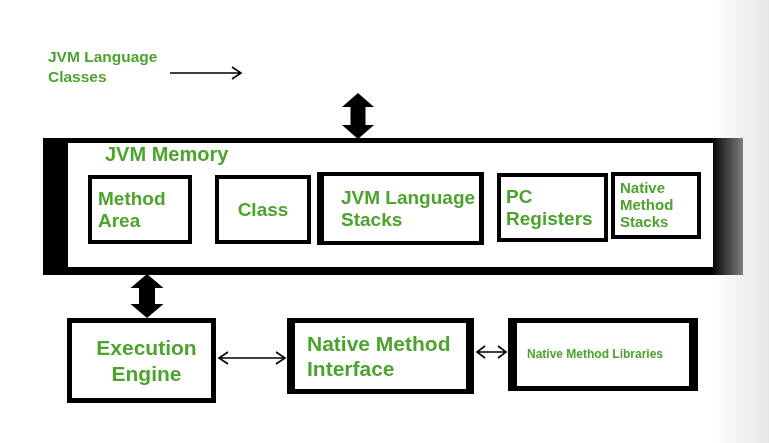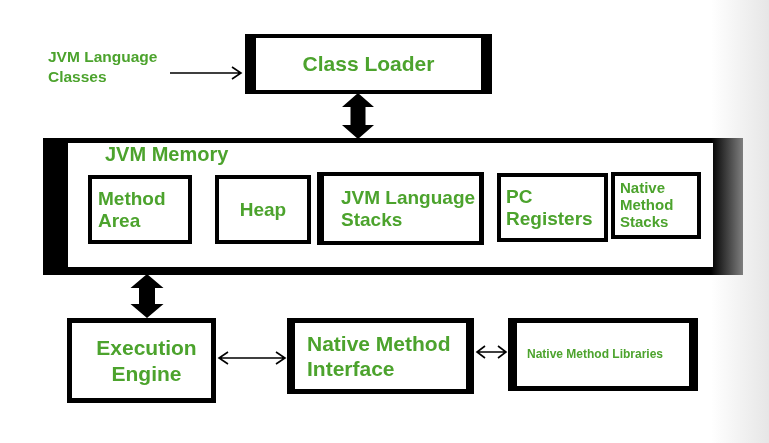--- a/index.html
+++ b/index.html
@@ -53,27 +53,26 @@
     background:linear-gradient(to right, rgba(230,230,230,0), #e6e6e6);
   }
 </style>
 </head>
 <body>
 
 <div class="canvas">
 
   <div class="input-label">JVM Language Classes</div>
 
-  <div class="dbox class-loader">Class Loader</div>
 
   <div class="dbox memory-outer"></div>
   <div class="memory-title">JVM Memory</div>
 
   <div class="dbox method-area">Method Area</div>
-  <div class="dbox heap">Heap</div>
+  <div class="dbox heap">Class</div>
   <div class="dbox lang-stacks">JVM Language Stacks</div>
   <div class="dbox pc-registers">PC Registers</div>
   <div class="dbox native-stacks">Native Method Stacks</div>
 
   <div class="dbox exec-engine">Execution Engine</div>
   <div class="dbox nmi">Native Method Interface</div>
   <div class="dbox nml">Native Method Libraries</div>
 
   <svg class="arrow-layer" viewBox="0 0 769 443" xmlns="http://www.w3.org/2000/svg">
 

